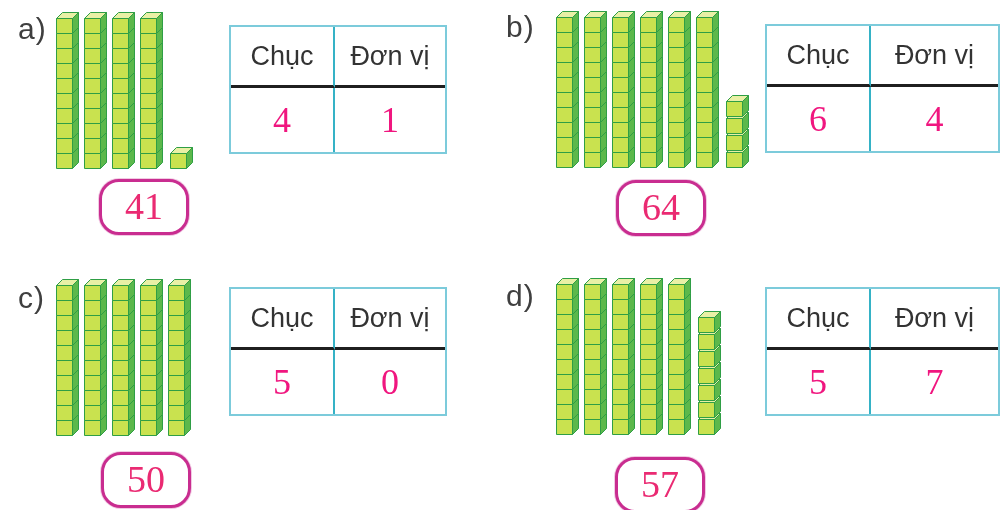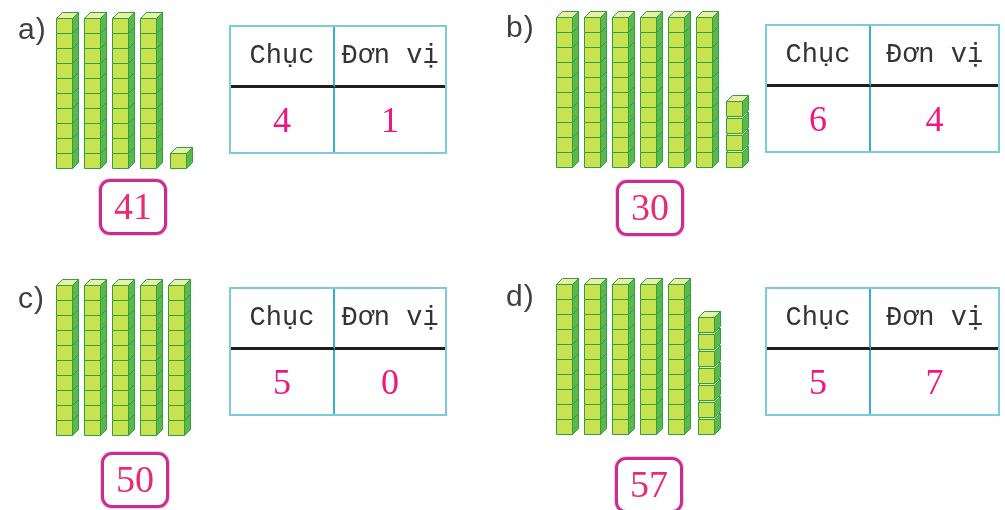--- a/index.html
+++ b/index.html
@@ -41,23 +41,23 @@
   }
   .blocks svg { display: block; }
   .b-a { left: 56px;  top: 12px;  }
   .b-b { left: 556px; top: 11px;  }
   .b-c { left: 56px;  top: 279px; }
   .b-d { left: 556px; top: 278px; }
 
   .numbox {
     position: absolute;
     min-width: 34px;
-    padding: 1px 12px 3px;
+    padding: 1px 23px 3px;
     border: 3px solid var(--box-border);
-    border-radius: 11px;
+    border-radius: 20px;
     background: #fff;
     text-align: center;
     font-family: "Liberation Serif", "DejaVu Serif", serif;
     font-size: 38px;
     line-height: 46px;
     color: var(--box-text);
     box-shadow: 0 0 0 1px rgba(201,45,144,0.25);
   }
   .nb-a { left: 99px;  top: 179px; }
   .nb-b { left: 616px; top: 180px; }
@@ -82,21 +82,20 @@
     display: flex;
     align-items: center;
     justify-content: center;
     background: #fff;
   }
   .cell.c1 { border-right: 2px solid var(--t-div); }
   .cell.head {
     border-bottom: 3px solid var(--rule);
     font-size: 27px;
     color: var(--head-text);
-    font-family: Liberation Mono, monospace;
   }
   .cell.val {
     font-family: "Liberation Serif", "DejaVu Serif", serif;
     font-size: 36px;
     color: var(--val-text);
   }
 </style>
 </head>
 <body>
 
@@ -388,21 +387,21 @@
             <polygon points="0.5,23.5 6.5,17.5 22.5,17.5 16.5,23.5" fill="#e9f0a5"></polygon>
             <polygon points="16.5,23.5 22.5,17.5 22.5,32.5 16.5,38.5" fill="#5cb84b"></polygon>
             <rect x="0.5" y="23.5" width="16" height="15" fill="#c9e24f"></rect>
             <polygon points="0.5,6.5 6.5,0.5 22.5,0.5 16.5,6.5" fill="#e9f0a5"></polygon>
             <polygon points="16.5,6.5 22.5,0.5 22.5,15.5 16.5,21.5" fill="#5cb84b"></polygon>
             <rect x="0.5" y="6.5" width="16" height="15" fill="#c9e24f"></rect>
           </g>
         </svg>
       </div>
     <div class="numbox nb-b">
-      <span>30</span>
+      <span>64</span>
     </div>
     <div class="ptable t-b">
       <div class="cell head c1">Chục</div>
       <div class="cell head c2">Đơn vị</div>
       <div class="cell val c1">6</div>
       <div class="cell val c2">4</div>
     </div>
   </div>
 
   <div>

